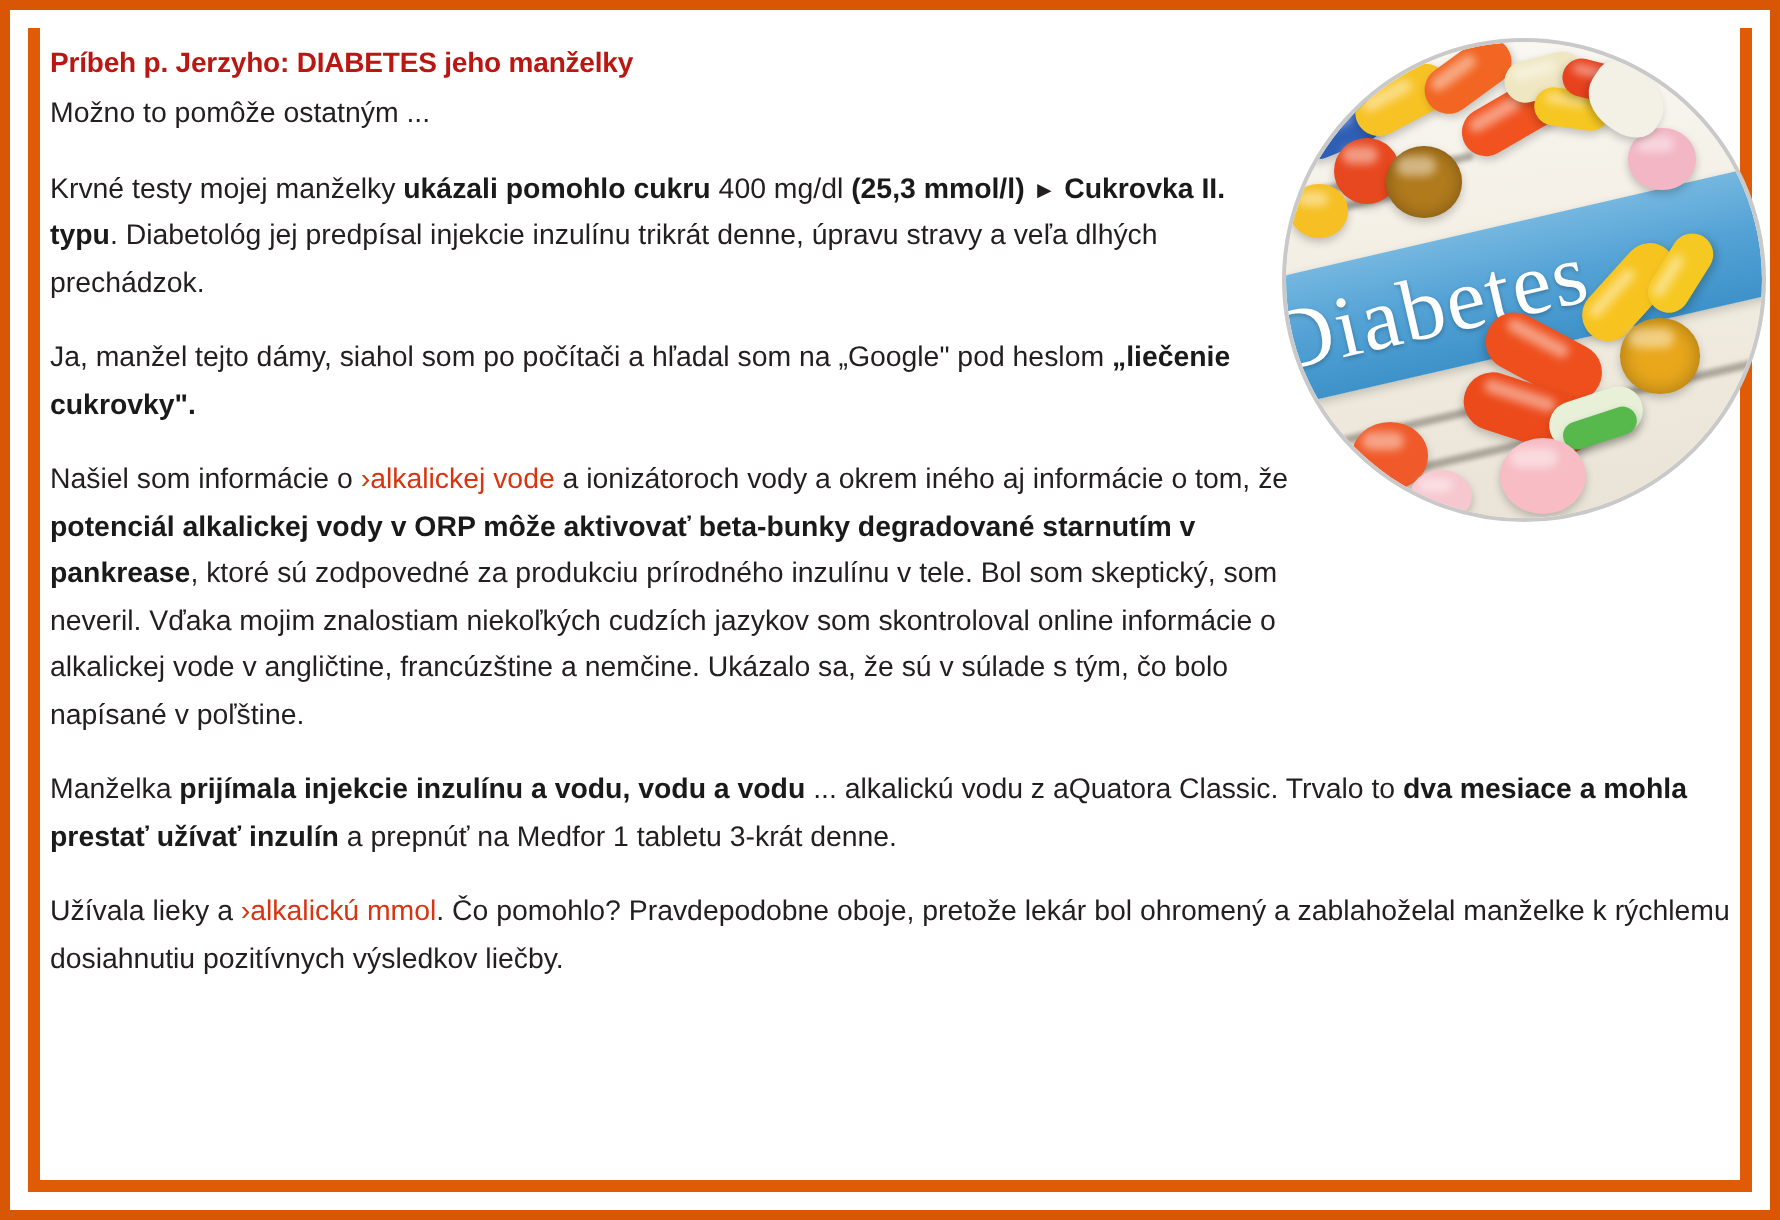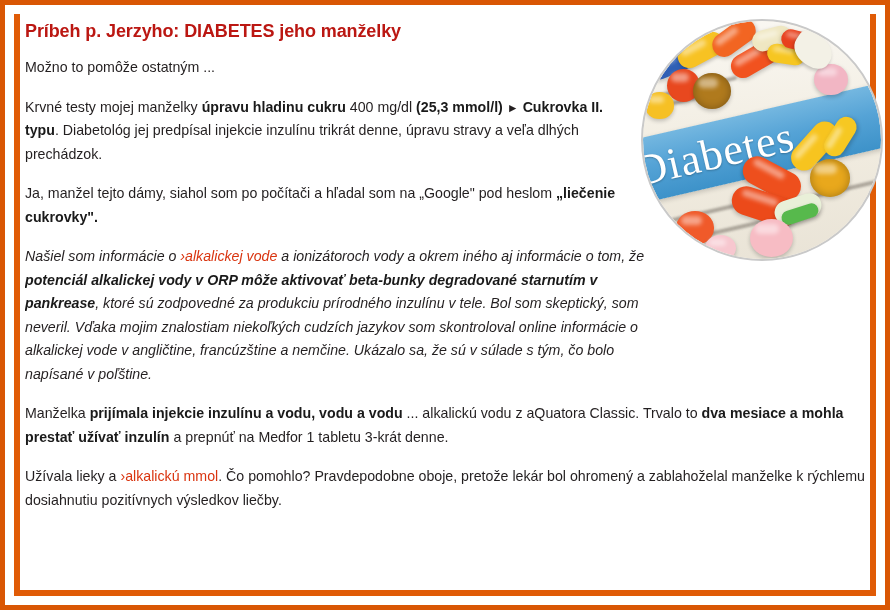--- a/index.html
+++ b/index.html
@@ -39,50 +39,50 @@
     position: absolute;
     left: 20px;
     top: 9px;
     right: 20px;
     bottom: 20px;
     overflow: hidden;
   }
 
   .headline {
     color: #bb1712;
-    font-size: 18px;
+    font-size: 14px;
     font-weight: bold;
     line-height: 18px;
     margin: 8px 0 0 0;
     letter-spacing: -0.1px;
   }
 
   .body-copy {
     margin-top: 6px;
     font-size: 14.2px;
     line-height: 23.5px;
     color: #231f20;
   }
 
   .body-copy p {
-    margin: 16px 0 14px 0;
+    margin: 0 0 14px 0;
   }
   .body-copy p:last-child { margin-bottom: 0; }
 
   b, strong { font-weight: bold; color: #1a1a1a; }
 
   a.inline-link {
     color: #d9340f;
     text-decoration: none;
   }
   a.inline-link .chev { color: #d9340f; }
 
   
   .wrap-narrow { width: 600px; }
-  .wrap-mid    { width: 640px; font-style: italic; }
+  .wrap-mid    { width: 640px; }
 
   .triangle-marker { font-size: 12px; line-height: 1; }
 
   
   .photo-circle {
     position: absolute;
     right: 2px;
     top: 14px;
     width: 242px;
     height: 242px;
@@ -243,21 +243,21 @@
 
   <div class="content">
 
     <h1 class="headline">Príbeh p. Jerzyho: DIABETES jeho manželky</h1>
 
     <div class="body-copy">
 
       <p class="wrap-narrow"><span>Možno to pomôže ostatným ...</span></p>
 
 
-      <p class="wrap-narrow"><span>Krvné testy mojej manželky </span><b>úpravu hladinu cukru</b><span> 400 mg/dl </span><b>(25,3 mmol/l)</b> <span class="triangle-marker">►</span> <b>Cukrovka II. typu</b><span>. Diabetológ jej predpísal injekcie inzulínu trikrát denne, úpravu stravy a veľa dlhých prechádzok.</span></p>
+      <p class="wrap-narrow"><span>Krvné testy mojej manželky </span><b>ukázali pomohlo cukru</b><span> 400 mg/dl </span><b>(25,3 mmol/l)</b> <span class="triangle-marker">►</span> <b>Cukrovka II. typu</b><span>. Diabetológ jej predpísal injekcie inzulínu trikrát denne, úpravu stravy a veľa dlhých prechádzok.</span></p>
 
       <p class="wrap-narrow"><span>Ja, manžel tejto dámy, siahol som po počítači a hľadal som na „Google" pod heslom </span><b>„liečenie cukrovky".</b></p>
 
       <p class="wrap-mid"><span>Našiel som informácie o </span><a href="#" class="inline-link"><span class="chev">›</span><span>alkalickej vode</span></a><span> a ionizátoroch vody a okrem iného aj informácie o tom, že </span><b>potenciál alkalickej vody v ORP môže aktivovať beta-bunky degradované starnutím v pankrease</b><span>, ktoré sú zodpovedné za produkciu prírodného inzulínu v tele. Bol som skeptický, som neveril. Vďaka mojim znalostiam niekoľkých cudzích jazykov som skontroloval online informácie o alkalickej vode v angličtine, francúzštine a nemčine. Ukázalo sa, že sú v súlade s tým, čo bolo napísané v poľštine.</span></p>
 
 
       <p><span>Manželka </span><b>prijímala injekcie inzulínu a vodu, vodu a vodu</b><span> ... alkalickú vodu z aQuatora Classic. Trvalo to </span><b>dva mesiace a mohla prestať užívať inzulín</b><span> a prepnúť na Medfor 1 tabletu 3-krát denne.</span></p>
 
 
       <p><span>Užívala lieky a </span><a href="#" class="inline-link"><span class="chev">›</span><span>alkalickú mmol</span></a><span>. Čo pomohlo? Pravdepodobne oboje, pretože lekár bol ohromený a zablahoželal manželke k rýchlemu dosiahnutiu pozitívnych výsledkov liečby.</span></p>

